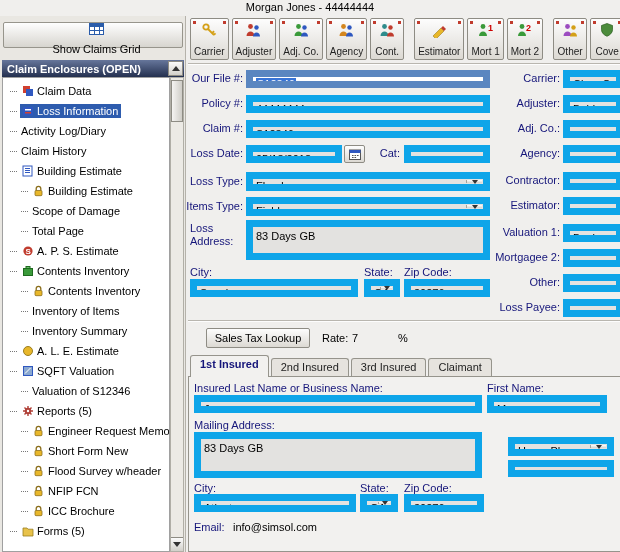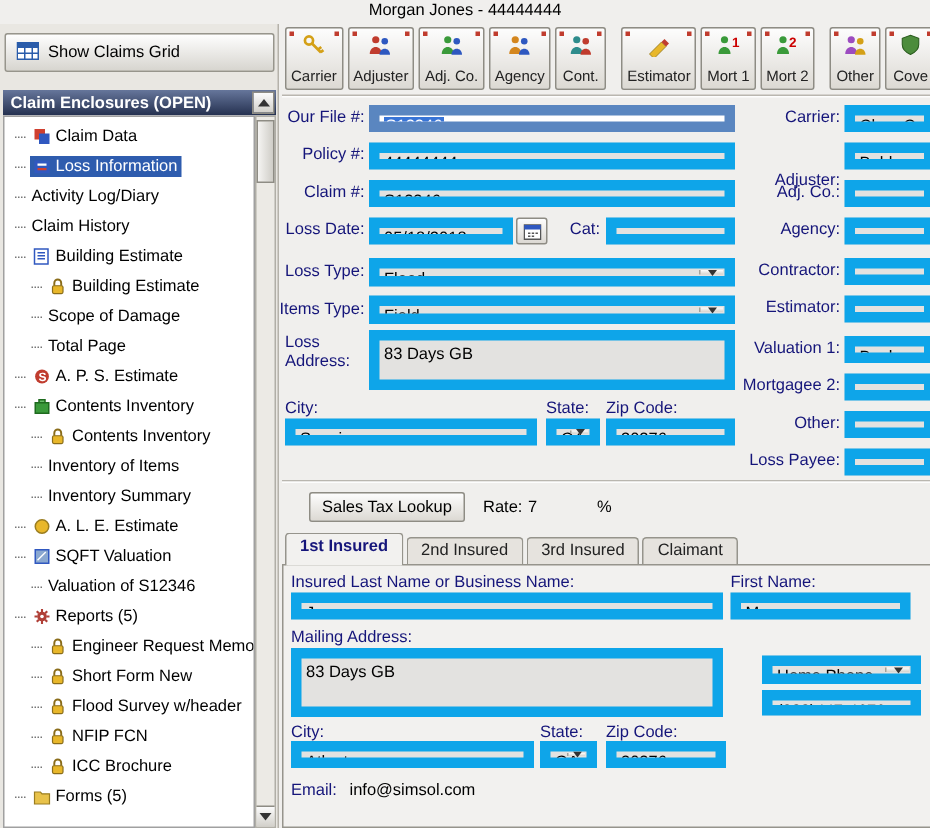--- a/index.html
+++ b/index.html
@@ -4,21 +4,21 @@
 <style>
   * { box-sizing: border-box; margin: 0; padding: 0; }
   body { font-family: "Liberation Sans", sans-serif; background: #fff; }
   .window { position: relative; width: 620px; height: 552px; background: #f0efed; overflow: hidden; font-size: 11px; color: #000; }
 
   
   .titlebar { position: absolute; left: 0; top: 0; right: 0; height: 16px; background: #f0efed; text-align: center; font-size: 11px; line-height: 15px; color: #000; }
 
   
   .sidebar { position: absolute; left: 0; top: 16px; width: 186px; bottom: 0; background: #e9e7e2; border-right: 1px solid #b5b2aa; }
-  .show-grid { position: absolute; left: 3px; top: 6px; width: 180px; height: 26px; background: linear-gradient(#fefefe, #d7d5cf); border: 1px solid #97958c; border-radius: 2px; display: flex; align-items: center; gap: 6px; padding-left: 7px; cursor: default; }
+  .show-grid { position: absolute; left: 3px; top: 6px; width: 180px; height: 26px; background: linear-gradient(#fefefe, #d7d5cf); border: 1px solid #97958c; border-radius: 2px; display: flex; align-items: center; gap: 6px; padding-left: 7px; cursor: default; flex-direction: column; }
   .encl-header { position: absolute; left: 2px; top: 44px; width: 182px; height: 17px; background: linear-gradient(#66769b, #24304f); color: #fff; font-weight: bold; display: flex; align-items: center; padding-left: 5px; }
   .encl-up { position: absolute; right: 1px; top: 1px; width: 15px; height: 15px; background: linear-gradient(#fbfbfb, #d2d0ca); border: 1px solid #8e8c84; display: flex; align-items: center; justify-content: center; }
   .encl-up .tri-up { width: 0; height: 0; border-left: 4px solid transparent; border-right: 4px solid transparent; border-bottom: 5px solid #333; }
   .tree { position: absolute; left: 2px; top: 61px; width: 168px; bottom: 0; background: #fff; border: 1px solid #a0a0a0; overflow: hidden; padding-top: 3px; }
   .tree-item { display: flex; align-items: center; height: 20px; padding-left: 7px; white-space: nowrap; cursor: default; text-align: right; }
   .tree-item.indent { padding-left: 18px; }
   .twig { width: 7px; border-top: 1px dotted #777; margin-right: 3px; flex: 0 0 auto; }
   .ti-inner { display: inline-flex; align-items: center; gap: 3px; padding: 1px 3px 1px 1px; }
   .tree-item.selected .ti-inner { background: #2e5cae; color: #fff; }
   .ticon { display: inline-flex; width: 13px; justify-content: center; flex: 0 0 auto; }
@@ -444,21 +444,21 @@
   <div class="lbl" style="left:364px;top:266px;">State:</div>
   <div class="fld combo" style="left:364px;top:279px;width:36px;height:18px;"><span>GA</span><span class="drop" style="width:12px;">
         <span class="tri-down"></span>
       </span></div>
   <div class="lbl" style="left:404px;top:266px;">Zip Code:</div>
   <div class="fld" style="left:404px;top:279px;width:86px;height:18px;">30276</div>
 
   <div>
       <div class="lbl r" style="left: 452px; top: 72px; width: 108px;">Carrier:</div>
       <div class="fld" style="left: 563px; top: 70px; width: 60px; height: 18px;">Clear C</div>
-      <div class="lbl r" style="left: 452px; top: 97px; width: 108px; margin-top: 17px;">Adjuster:</div>
+      <div class="lbl r" style="left: 452px; top: 97px; width: 108px;">Adjuster:</div>
       <div class="fld" style="left: 563px; top: 95px; width: 60px; height: 18px;">Balder</div>
       <div class="lbl r" style="left: 452px; top: 122px; width: 108px;">Adj. Co.:</div>
       <div class="fld" style="left: 563px; top: 120px; width: 60px; height: 18px;"></div>
       <div class="lbl r" style="left: 452px; top: 147px; width: 108px;">Agency:</div>
       <div class="fld" style="left: 563px; top: 145px; width: 60px; height: 18px;"></div>
       <div class="lbl r" style="left: 452px; top: 174px; width: 108px;">Contractor:</div>
       <div class="fld" style="left: 563px; top: 172px; width: 60px; height: 18px;"></div>
       <div class="lbl r" style="left: 452px; top: 199px; width: 108px;">Estimator:</div>
       <div class="fld" style="left: 563px; top: 197px; width: 60px; height: 18px;"></div>
       <div class="lbl r" style="left: 452px; top: 226px; width: 108px;">Valuation 1:</div>

